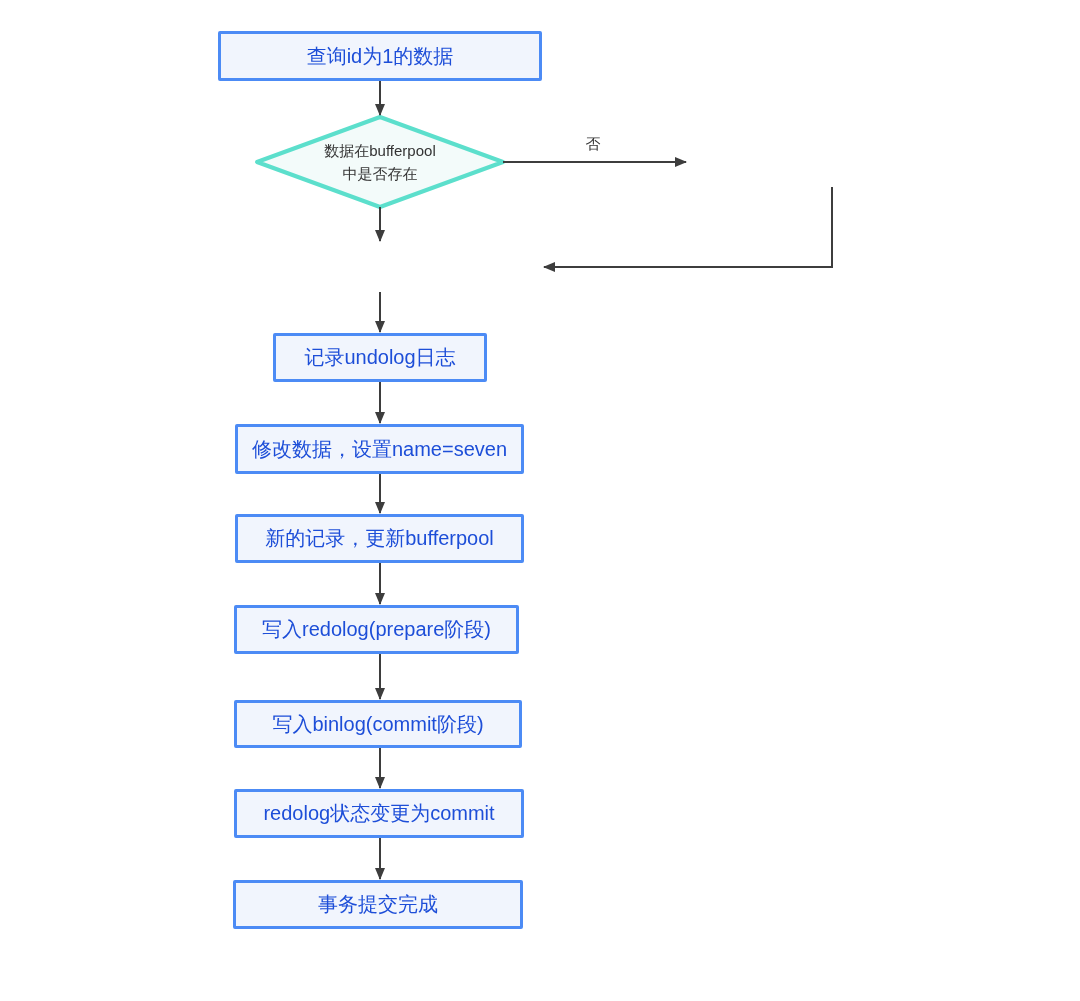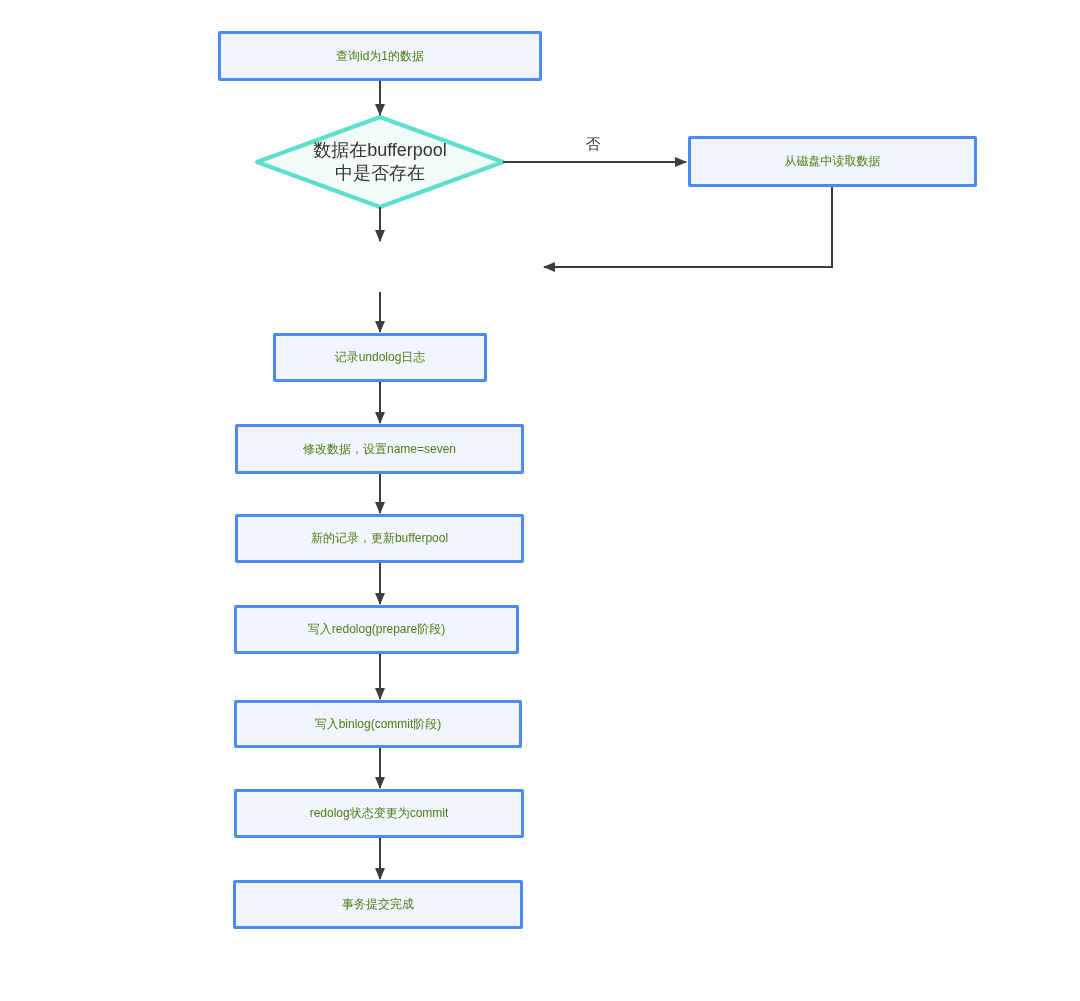--- a/index.html
+++ b/index.html
@@ -24,31 +24,31 @@
   }
   .node {
     position: absolute;
     box-sizing: border-box;
     border: 3px solid #4C8BF5;
     background: #F1F5FD;
     border-radius: 2px;
     display: flex;
     align-items: center;
     justify-content: center;
-    font-size: 12px;
-    color: #4d7c0f;
+    font-size: 20px;
+    color: #1d4ed8;
     white-space: nowrap;
   }
   .decision-label {
     position: absolute;
     left: 258px;
     top: 139px;
     width: 244px;
     text-align: center;
-    font-size: 18px;
+    font-size: 15px;
     line-height: 23px;
     color: #333333;
   }
   .edge-label {
     position: absolute;
     left: 563px;
     top: 135px;
     width: 60px;
     text-align: center;
     font-size: 15px;
@@ -80,21 +80,20 @@
       <line x1="380" y1="474" x2="380" y2="513" marker-end="url(#arrow)"></line>
       <line x1="380" y1="563" x2="380" y2="604" marker-end="url(#arrow)"></line>
       <line x1="380" y1="654" x2="380" y2="699" marker-end="url(#arrow)"></line>
       <line x1="380" y1="748" x2="380" y2="788" marker-end="url(#arrow)"></line>
       <line x1="380" y1="838" x2="380" y2="879" marker-end="url(#arrow)"></line>
     </g>
   </svg>
 
   <div class="node" style="left:218px; top:31px; width:324px; height:50px;">查询id为1的数据</div>
 
-  <div class="node" style="left:688px; top:136px; width:289px; height:51px;">从磁盘中读取数据</div>
 
 
   <div class="node" style="left:273px; top:333px; width:214px; height:49px;">记录undolog日志</div>
 
   <div class="node" style="left:235px; top:424px; width:289px; height:50px;">修改数据，设置name=seven</div>
 
   <div class="node" style="left:235px; top:514px; width:289px; height:49px;">新的记录，更新bufferpool</div>
 
   <div class="node" style="left:234px; top:605px; width:285px; height:49px;">写入redolog(prepare阶段)</div>
 

